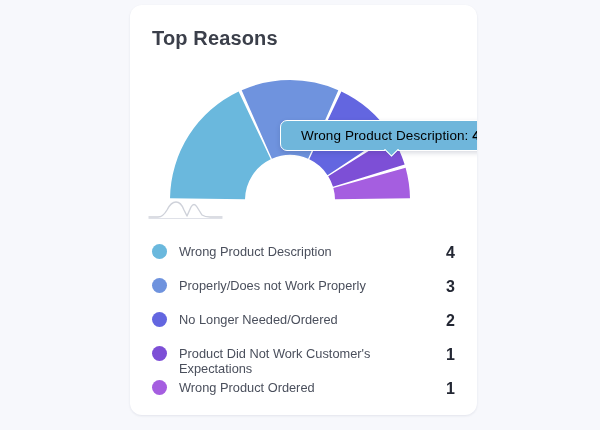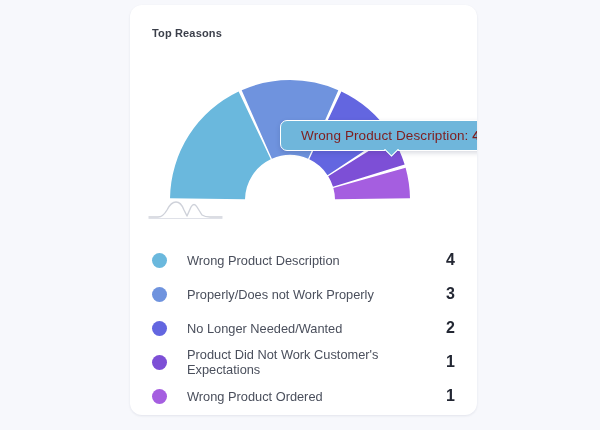--- a/index.html
+++ b/index.html
@@ -20,21 +20,21 @@
     width: 347px; height: 410px;
     background: #ffffff;
     border-radius: 12px;
     box-shadow: 0 1px 3px rgba(40,50,90,0.06), 0 1px 2px rgba(40,50,90,0.04);
     overflow: hidden;
   }
 
   #card-title {
     position: absolute;
     left: 22px; top: 22px;
-    font-size: 11px;
+    font-size: 20px;
     font-weight: 600;
     color: #3b3f4a;
     letter-spacing: .15px;
   }
 
   
   #gauge-wrap {
     position: absolute;
     left: 0; top: 55px;
     width: 347px; height: 150px;
@@ -58,21 +58,21 @@
     border-radius: 7px;
     box-sizing: border-box;
     box-shadow: 0 2px 5px rgba(40,50,90,0.18);
     display: flex;
     align-items: center;
     justify-content: center;
     z-index: 5;
   }
   #tooltip-text {
     font-size: 13.5px;
-    color: #7f1d1d;
+    color: #000000;
     white-space: nowrap;
     letter-spacing: .1px;
   }
   #tooltip-text .tv { font-weight: 700; }
   #tooltip-caret {
     position: absolute;
     left: 50%;
     bottom: -8px;
     margin-left: -8px;
     width: 16px; height: 9px;
@@ -89,24 +89,23 @@
   }
 
   
   #legend {
     position: absolute;
     left: 22px; top: 238px;
     width: 303px;
   }
   .legend-row {
     display: flex;
-    align-items: center;
+    align-items: flex-start;
     min-height: 32px;
     padding: 1px 0;
-    gap: 8px;
   }
   .legend-dot {
     width: 15px; height: 15px;
     border-radius: 50%;
     flex: 0 0 15px;
     margin-right: 12px;
   }
   .legend-label {
     flex: 1 1 auto;
     font-size: 12.8px;
@@ -159,21 +158,21 @@
         <span class="legend-label">Wrong Product Description</span>
         <span class="legend-value">4</span>
       </div>
       <div class="legend-row">
         <span class="legend-dot" style="background: rgb(111, 147, 222);"></span>
         <span class="legend-label">Properly/Does not Work Properly</span>
         <span class="legend-value">3</span>
       </div>
       <div class="legend-row">
         <span class="legend-dot" style="background: rgb(99, 102, 224);"></span>
-        <span class="legend-label">No Longer Needed/Wanted</span>
+        <span class="legend-label">No Longer Needed/Ordered</span>
         <span class="legend-value">2</span>
       </div>
       <div class="legend-row">
         <span class="legend-dot" style="background: rgb(125, 79, 214);"></span>
         <span class="legend-label">Product Did Not Work Customer's Expectations</span>
         <span class="legend-value">1</span>
       </div>
       <div class="legend-row">
         <span class="legend-dot" style="background: rgb(165, 94, 224);"></span>
         <span class="legend-label">Wrong Product Ordered</span>

